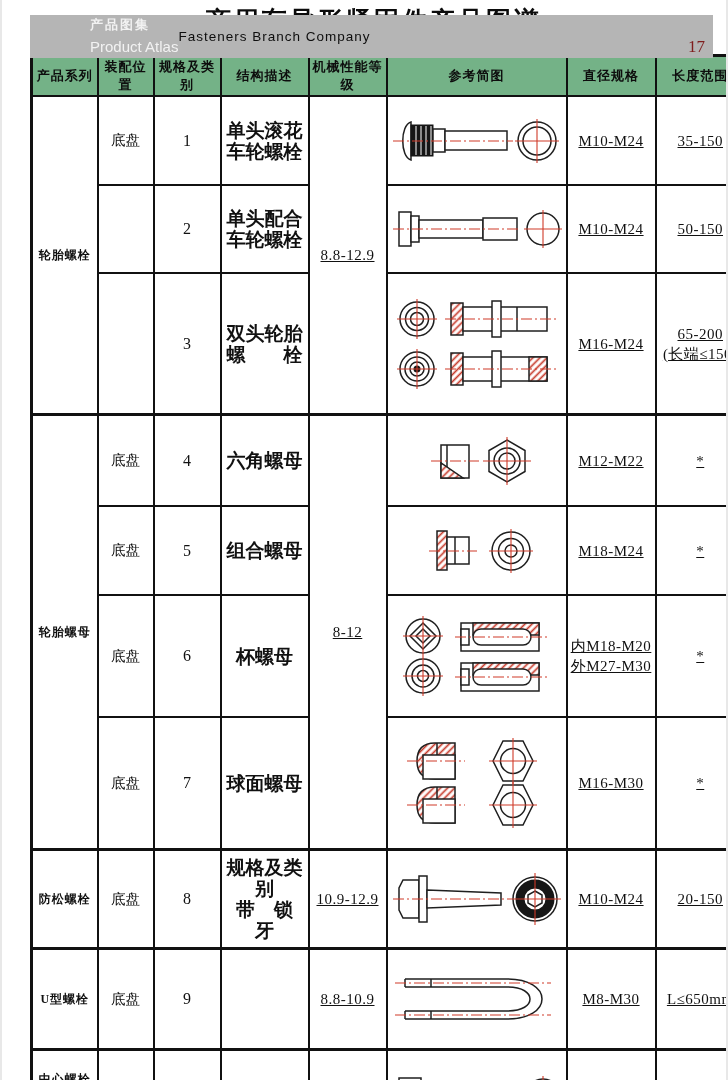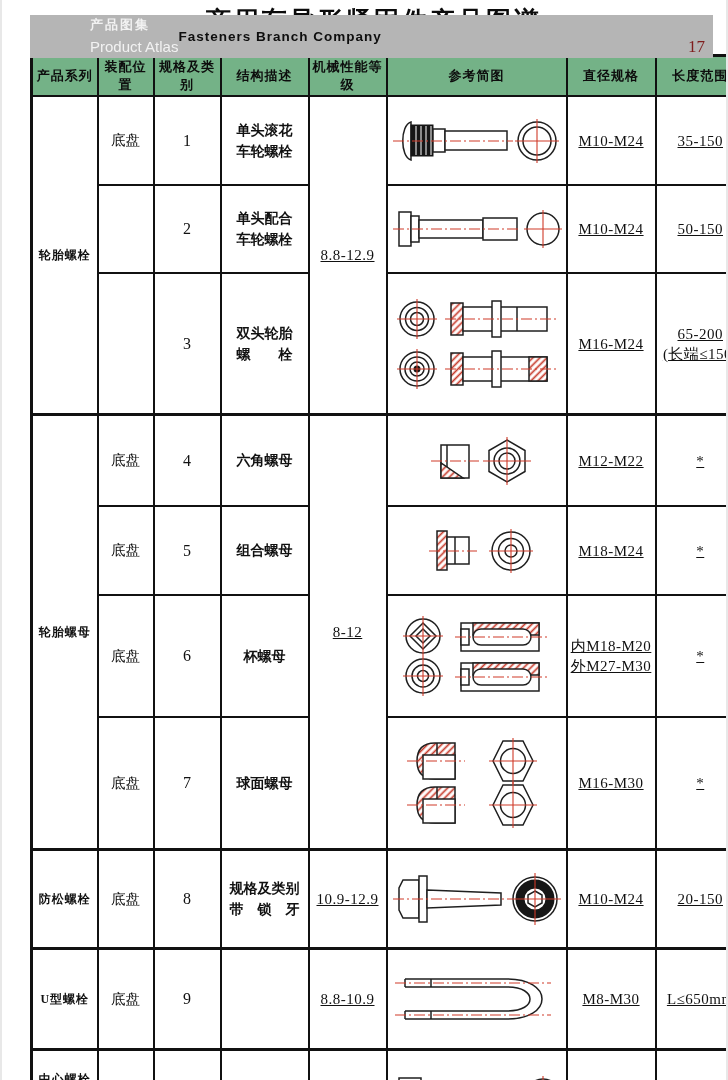--- a/index.html
+++ b/index.html
@@ -17,21 +17,21 @@
   .atlas { margin-left:60px; line-height:1.05; color:#f2f2f2;
     font-family:"Liberation Sans", sans-serif; }
   .atlas .zh { font-size:13px; font-weight:bold; letter-spacing:2px; }
   .atlas .en { font-size:15px;margin-top:8px; }
   .brand {
     flex:1; text-align:center; font-family:"Liberation Sans", sans-serif;
     font-size:31px; font-weight:bold; color:#9a9a9a; letter-spacing:14px;
     padding-left:14px;
   }
   .company {
-    font-family:"Liberation Sans", sans-serif; font-size:13.5px; font-weight:bold;
+    font-family:"Liberation Sans", sans-serif; font-size:13.5px; font-weight:normal;
     color:#0e0e0e; letter-spacing:1px; margin-right:50px; white-space:nowrap;
   }
   .pageno {
     position:absolute; right:8px; bottom:1px; font-size:17px; color:#7f1d1d;
     font-family:"Liberation Serif", serif;
   }
   
   .title-zh {
     margin-top:6px; text-align:center; font-family:"Liberation Sans", sans-serif;
     font-size:25px; font-weight:bold; letter-spacing:3px; line-height:28px; color:#0b0b0b;
@@ -51,21 +51,21 @@
   }
   .ft thead tr { height:32px; }
   .ft th {
     background:#74b287; font-family:"Liberation Sans", sans-serif;
     font-size:13px; font-weight:bold; color:#0d0d0d; letter-spacing:1px;
   }
   tr.gb td { border-top-width:3px; }
   .c-series { font-size:12px; font-weight:bold; letter-spacing:1px; }
   .c-pos    { font-size:14.5px; font-weight:normal; }
   .c-no     { font-size:16px; }
-  .c-desc   { font-size:14px; font-weight:bold; line-height:21px; }
+  .c-desc   { font-size:19px; font-weight:bold; line-height:21px; }
   .c-grade, .c-dia, .c-len { font-size:15px; letter-spacing:0.5px; line-height:20px;text-decoration:underline; }
   .c-diag svg { display:block; margin:0 auto; }
   .st { fill:#ffffff; stroke:#1f1f1f; stroke-width:1.5; }
   .stn { fill:none; stroke:#1f1f1f; stroke-width:1.5; }
   .ht { fill:url(#rh); stroke:#1f1f1f; stroke-width:1.5; }
   .cl { stroke:#cf3a28; stroke-width:1.1; fill:none; }
   .cld { stroke:#cf3a28; stroke-width:1.1; fill:none; stroke-dasharray:11 3 2 3; }
 </style>
 </head>
 <body>

